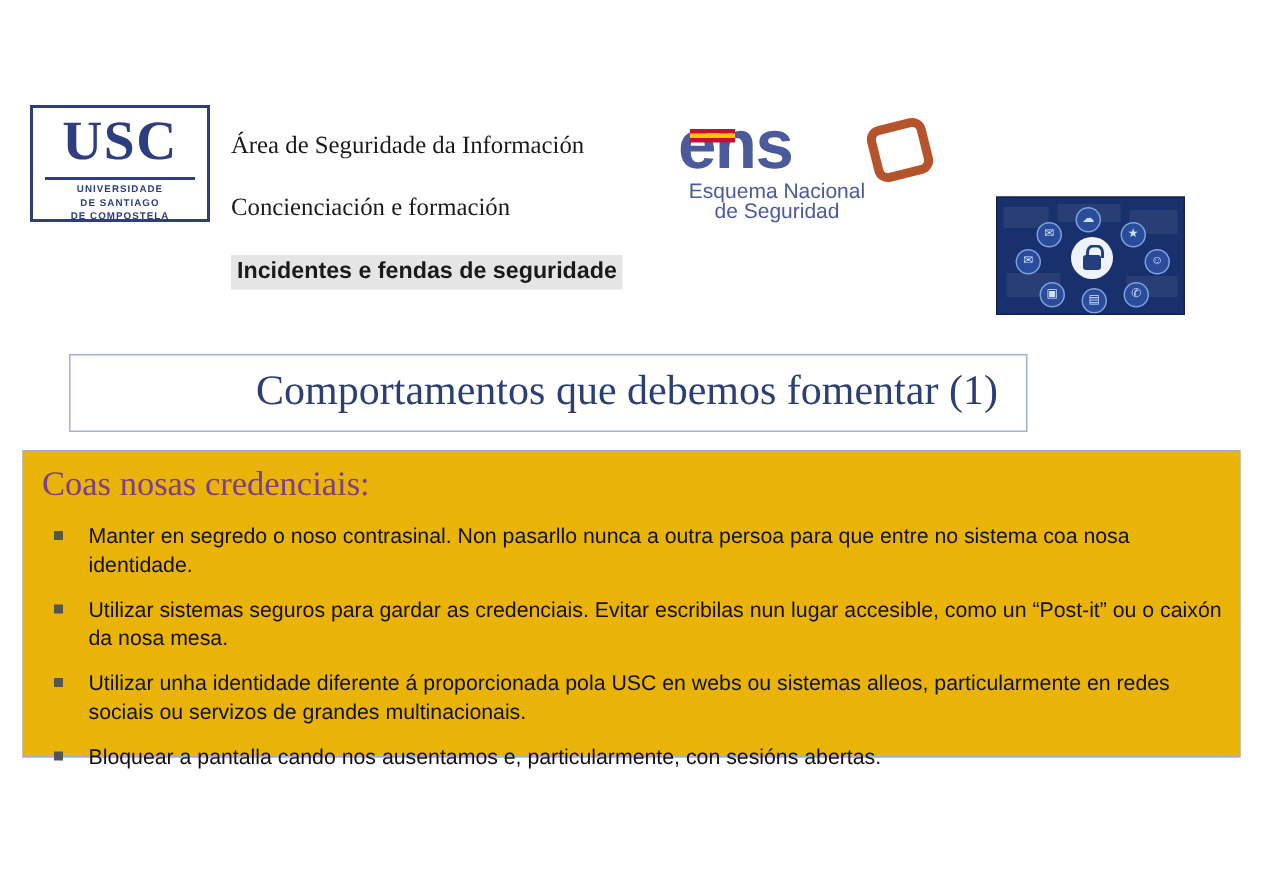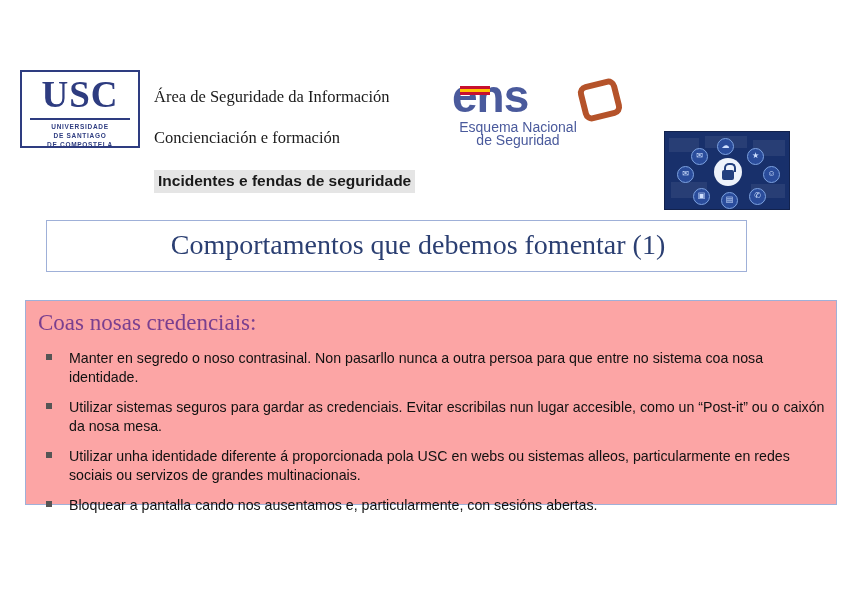--- a/index.html
+++ b/index.html
@@ -207,48 +207,48 @@
     width: 12px;
     height: 10px;
     background: #23407e;
     border-radius: 2px;
   }
 
   
   .title-banner {
     position: absolute;
     left: 46px;
-    top: 220px;
-    width: 701px;
+    top: 236px;
+    width: 639px;
     height: 52px;
     border: 1px solid #9fb0d8;
     background: #ffffff;
     box-sizing: border-box;
   }
   .title-banner .title-text {
     position: absolute;
     left: 0;
     top: 8px;
     width: 742px;
     text-align: center;
     font-family: "Liberation Serif", serif;
     font-size: 28px;
     color: #2b3f72;
     white-space: nowrap;
   }
 
   
   .content-box {
     position: absolute;
-    left: 25px;
+    left: 15px;
     top: 300px;
     width: 812px;
     height: 205px;
     border: 1px solid #9fb0d8;
-    background: #fca5a5;
+    background: #eab308;
     box-sizing: border-box;
   }
   .content-heading {
     position: absolute;
     left: 12px;
     top: 9px;
     font-family: "Liberation Serif", serif;
     font-size: 23px;
     color: #7a3f8f;
     white-space: nowrap;

